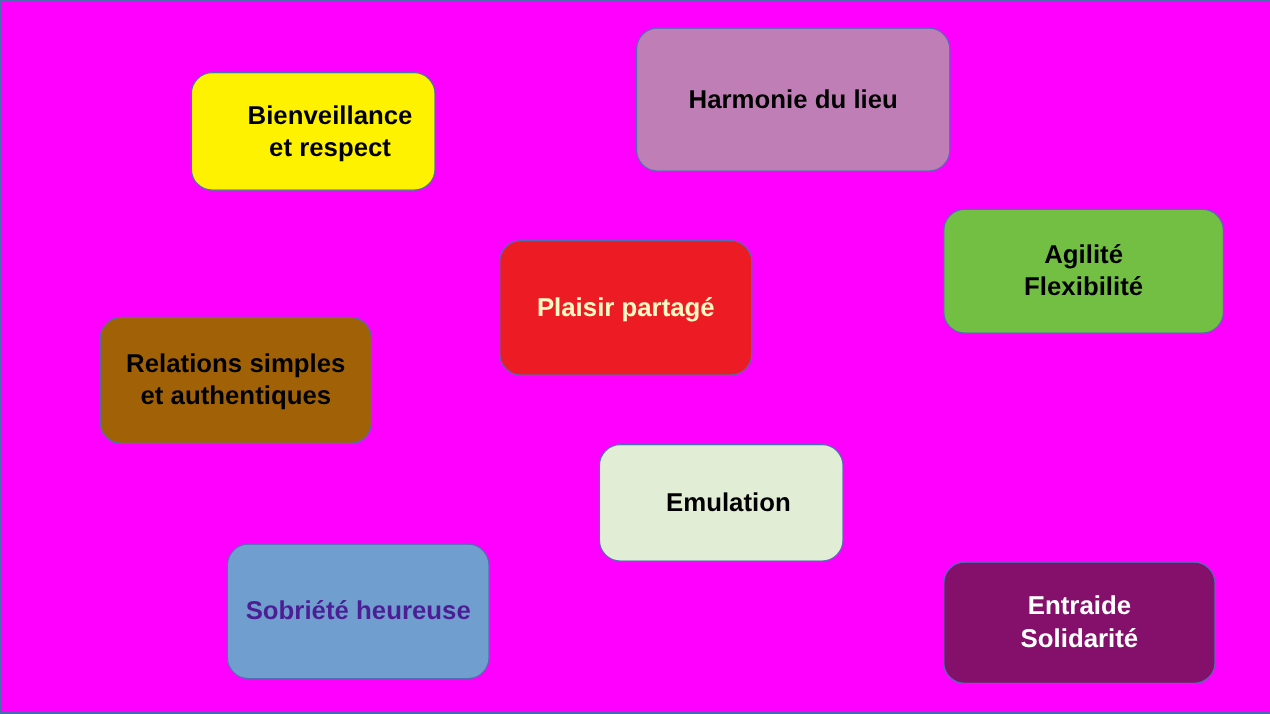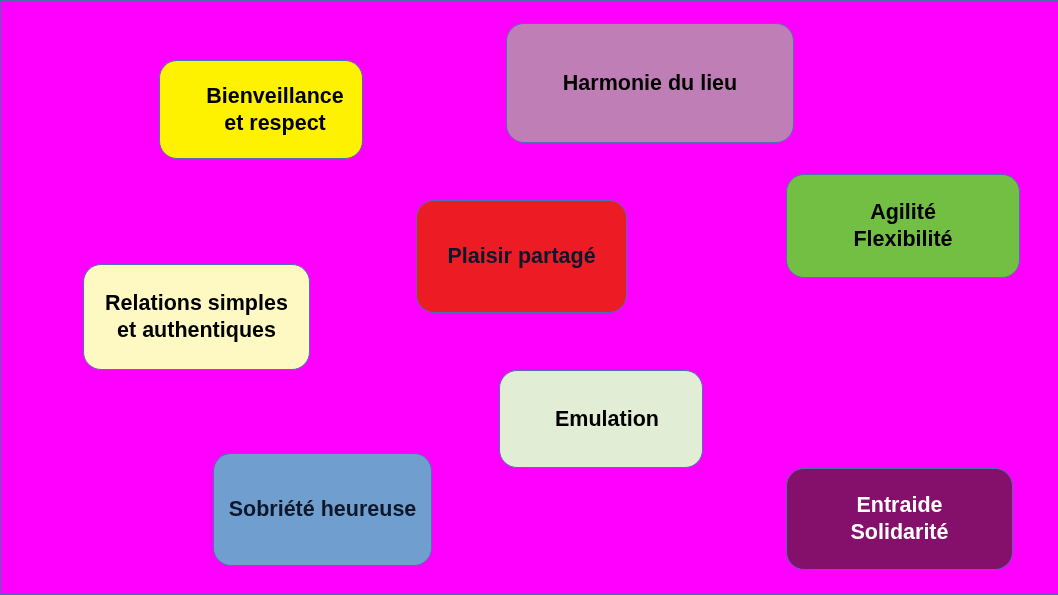--- a/index.html
+++ b/index.html
@@ -33,36 +33,36 @@
   </style>
 </head>
 <body style="background: rgb(255, 0, 255);">
 
 <div class="frame"></div>
 
 <div class="box" style="left: 159px; top: 60px; width: 204px; height: 99px; background: rgb(255, 242, 0); color: rgb(0, 0, 0); padding-left: 28px;">
   <span>Bienveillance
 et respect</span>
 </div>
-<div class="box" style="left: 506px; top: 23px; width: 288px; height: 120px; background: rgb(192, 126, 182); color: rgb(0, 0, 0);">
+<div class="box" style="left: 530px; top: 23px; width: 262px; height: 120px; background: rgb(192, 126, 182); color: rgb(0, 0, 0);">
   <span>Harmonie du lieu</span>
 </div>
 <div class="box" style="left: 786px; top: 174px; width: 234px; height: 104px; background: rgb(114, 191, 68); color: rgb(0, 0, 0);">
   <span>Agilité
 Flexibilité</span>
 </div>
-<div class="box" style="left: 416px; top: 200px; width: 211px; height: 113px; background: rgb(237, 28, 36); color: #0f172a;">
+<div class="box" style="left: 416px; top: 200px; width: 211px; height: 113px; background: rgb(237, 28, 36); color: #fef9c3;">
   <span>Plaisir partagé</span>
 </div>
-<div class="box" style="left: 83px; top: 264px; width: 227px; height: 106px; background: #fef9c3; color: rgb(0, 0, 0);">
+<div class="box" style="left: 83px; top: 264px; width: 227px; height: 106px; background: #a16207; color: rgb(0, 0, 0);">
   <span>Relations simples
 et authentiques</span>
 </div>
 <div class="box" style="left: 499px; top: 370px; width: 204px; height: 98px; background: rgb(225, 237, 213); color: rgb(0, 0, 0); padding-left: 12px;">
   <span>Emulation</span>
 </div>
-<div class="box" style="left: 189px; top: 453px; width: 219px; height: 113px; background: rgb(111, 158, 207); color: #0f172a; margin-left: 24px;">
+<div class="box" style="left: 189px; top: 453px; width: 219px; height: 113px; background: rgb(111, 158, 207); color: #4c1d95;">
   <span>Sobriété heureuse</span>
 </div>
 <div class="box" style="left: 786px; top: 468px; width: 227px; height: 102px; background: rgb(132, 16, 108); color: rgb(255, 255, 255);">
   <span>Entraide
 Solidarité</span>
 </div>
 
 </body></html>

